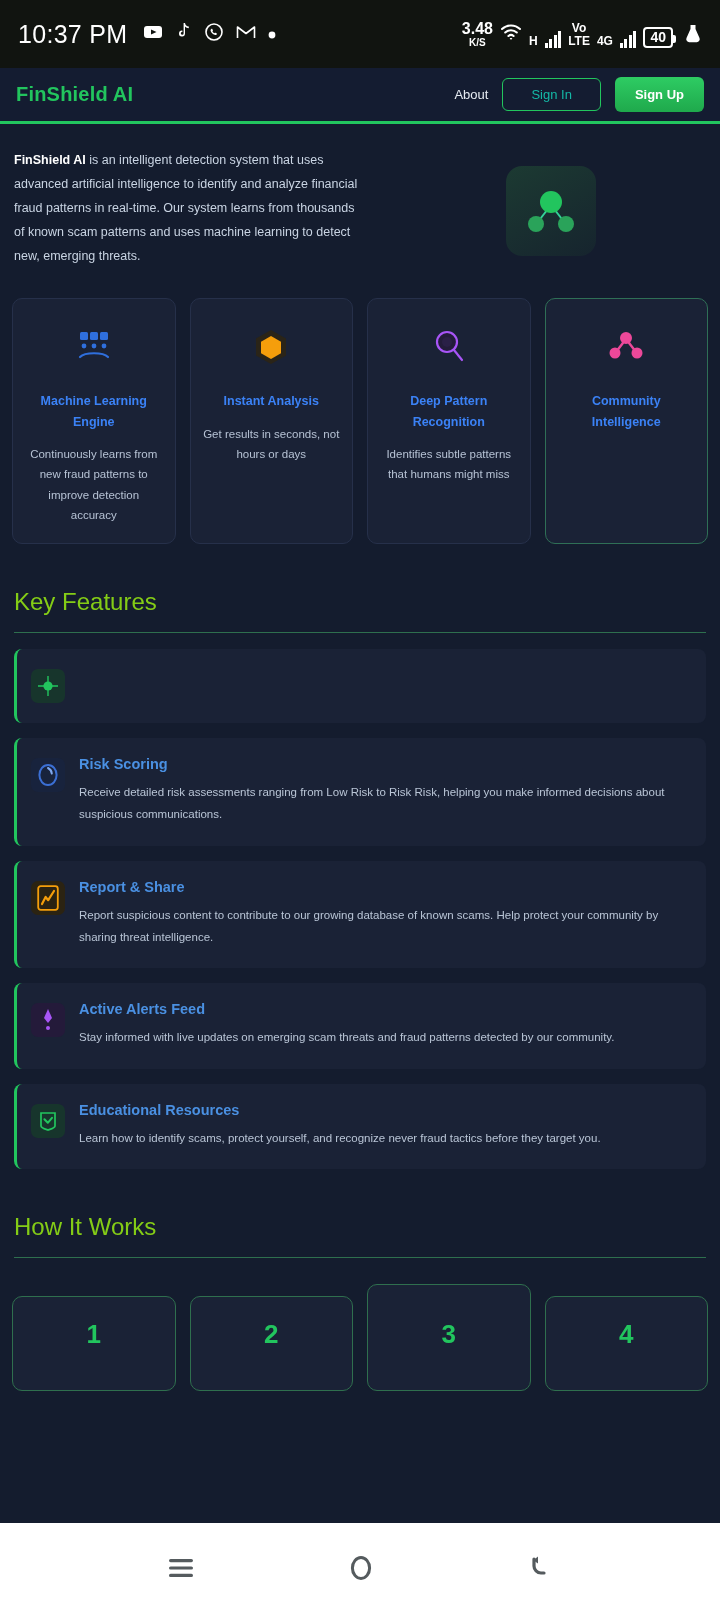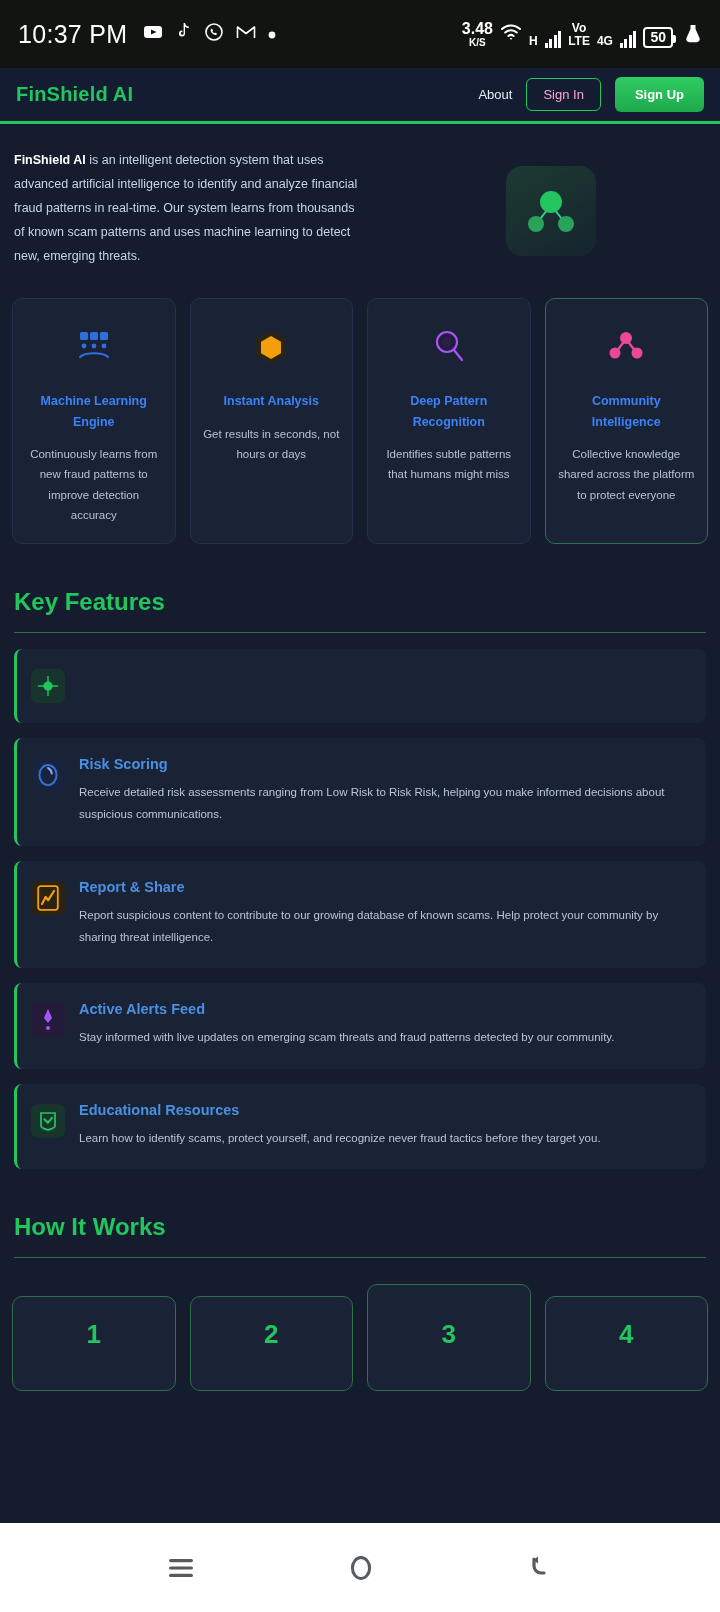--- a/index.html
+++ b/index.html
@@ -69,23 +69,23 @@
   }
   .brand {
     color: #22c55e;
     font-size: 20px;
     font-weight: bold;
     letter-spacing: 0.2px;
   }
   .nav-right { margin-left: auto; display: flex; align-items: center; gap: 14px; }
   .nav-link { color: #e6ebf2; font-size: 13px; }
   .btn-signin {
-    border: 1.5px solid #22c55e; color: #f9a8d4;
+    border: 1.5px solid #22c55e; color: #14b8a6;
     font-size: 13px; border-radius: 6px;
-    padding: 8px 16px; background: transparent; text-align: right;
+    padding: 8px 28px; background: transparent; text-align: right;
   }
   .btn-signup {
     background: linear-gradient(180deg,#2ecc63,#1fa94c);
     color: #ffffff; font-size: 13px; font-weight: bold;
     border: none; border-radius: 6px; padding: 10px 20px;
   }
 
   
   .page {
     background: #141c2e;
@@ -125,21 +125,21 @@
     color: #3b82f6; font-size: 12.5px; font-weight: bold;
     line-height: 1.65; margin-top: 22px;
   }
   .tcard-desc {
     color: #b6c2d4; font-size: 11.5px; line-height: 1.75;
     margin-top: 12px;
   }
 
   
   .section-title {
-    color: #22c55e; font-size: 24px; font-weight: bold;
+    color: #84cc16; font-size: 24px; font-weight: normal;
     padding: 44px 14px 0 14px;
   }
   .section-rule {
     height: 1px; background: #2e6f4e;
     margin: 16px 14px 0 14px;
   }
 
   
   .features { padding: 16px 14px 0 14px; display: flex; flex-direction: column; gap: 15px; }
   .frow {
@@ -257,21 +257,21 @@
     <span class="sig-label">
       <span>4G</span>
     </span>
     <span class="sig-bars">
       <i style="height:5px"></i>
         <i style="height:9px"></i>
         <i style="height:13px"></i>
         <i style="height:17px"></i>
     </span>
 
-    <span class="battery">50</span>
+    <span class="battery">40</span>
 
     <span style="margin-left:4px;">
       <svg width="18" height="20" viewBox="0 0 18 20">
           <path d="M6.5 1h5v4l4 9a3 3 0 0 1-2.8 4.2H5.3A3 3 0 0 1 2.5 14l4-9z" fill="#fff"></path>
         </svg>
     </span>
   </div>
 </div>
 
 <div class="app-header">
@@ -345,21 +345,20 @@
       <div class="tcard-icon">
         <svg width="40" height="34" viewBox="0 0 40 34">
           <line x1="20" y1="9" x2="10" y2="22" stroke="#ec4899" stroke-width="2.4"></line>
           <line x1="20" y1="9" x2="30" y2="22" stroke="#ec4899" stroke-width="2.4"></line>
           <circle cx="20" cy="8" r="6" fill="#ec4899"></circle>
           <circle cx="9" cy="23" r="5.5" fill="#ec4899"></circle>
           <circle cx="31" cy="23" r="5.5" fill="#ec4899"></circle>
         </svg>
       </div>
       <div class="tcard-title">Community Intelligence</div>
-      <div class="tcard-desc">Collective knowledge shared across the platform to protect everyone</div>
     </div>
   </div>
 
   <div class="section-title">Key Features</div>
   <div class="section-rule"></div>
 
   <div class="features">
 
     <div class="frow">
       <div class="ficon green">

